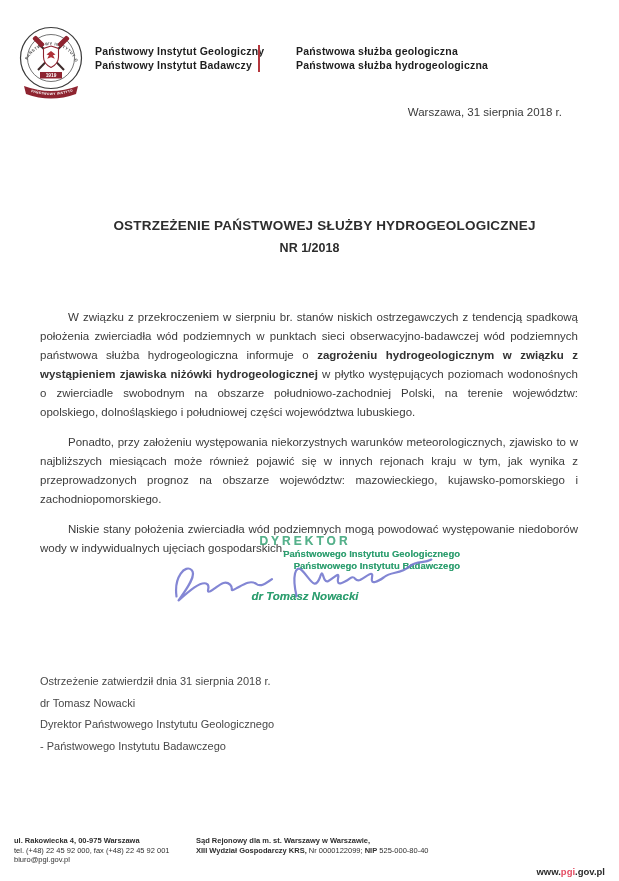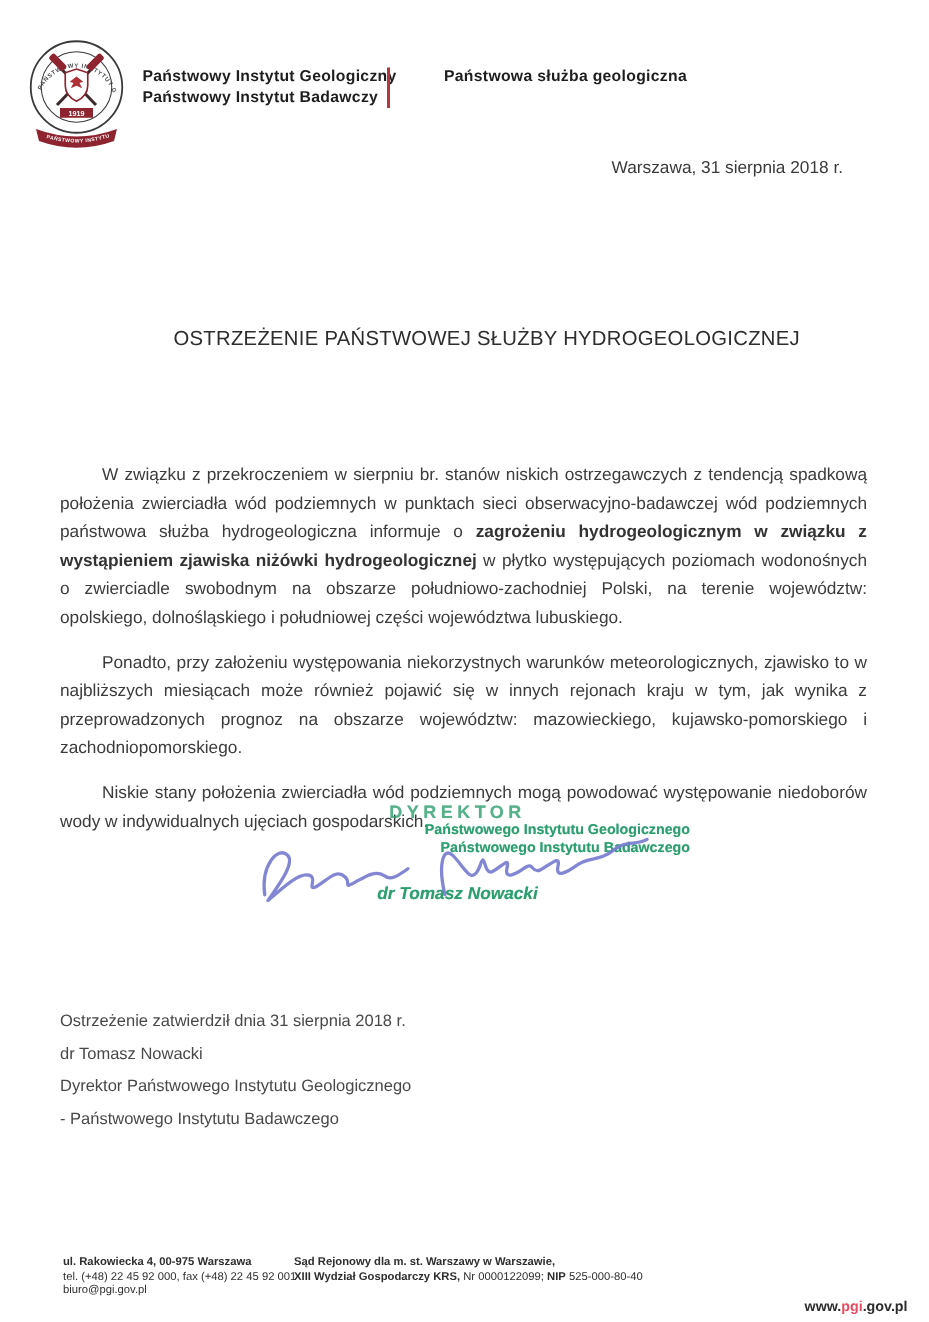--- a/index.html
+++ b/index.html
@@ -11,38 +11,38 @@
   .logo-wrap{position:absolute;left:17px;top:25px;width:68px;height:78px;}
   .org-block{position:absolute;left:95px;top:44px;font-size:10.5px;font-weight:bold;
     line-height:14px;color:#1e1e1e;letter-spacing:0.2px;}
   .header-divider{position:absolute;left:258px;top:45px;width:1.5px;height:27px;background:#b5373d;}
   .service-block{position:absolute;left:296px;top:44px;font-size:10.5px;font-weight:bold;
     line-height:14px;color:#1e1e1e;letter-spacing:0.2px;}
   
   .dateline{position:absolute;right:57px;top:106px;font-size:11.5px;color:#3a3a3a;}
   
   .title-block{position:absolute;left:0;right:0;top:218px;text-align:center;color:#2d2d2d;}
-  .title-line1{font-size:13.5px;font-weight:normal;letter-spacing:0.2px;padding-left:30px;}
+  .title-line1{font-size:13.5px;font-weight:bold;letter-spacing:0.2px;padding-left:30px;}
   .title-line2{font-size:12.5px;font-weight:bold;margin-top:8px;}
   
   .body-text{position:absolute;left:40px;width:538px;top:308px;font-size:11.5px;
     line-height:19px;text-align:justify;color:#3b3b3b;}
   .body-text p{margin:0 0 11px 0;text-indent:28px;}
   .body-text .b{font-weight:bold;color:#333;}
   
   .stamp{position:absolute;left:150px;width:310px;top:534px;text-align:center;
     color:#2d9e6f;text-shadow:0 0 0.5px rgba(45,158,111,.6);}
   .stamp-director{font-size:12px;font-weight:bold;letter-spacing:3px;opacity:.8;}
   .stamp-org{font-size:9.5px;line-height:11.5px;font-weight:bold;text-align:right;}
   .stamp-name{font-size:11.5px;font-style:italic;font-weight:bold;margin-top:19px;}
   .signature-svg{position:absolute;left:18px;top:22px;pointer-events:none;}
   
   .approval{position:absolute;left:40px;top:671px;font-size:11px;line-height:21.5px;color:#484848;}
   
-  .footer-col1{position:absolute;left:14px;top:836px;font-size:7.5px;line-height:9.5px;color:#2e2e2e;margin-left:28px;}
+  .footer-col1{position:absolute;left:14px;top:836px;font-size:7.5px;line-height:9.5px;color:#2e2e2e;}
   .footer-col2{position:absolute;left:196px;top:836px;font-size:7.5px;line-height:9.5px;color:#2e2e2e;}
   .fbold{font-weight:bold;}
   .footer-site{position:absolute;right:14px;top:838px;font-size:9.5px;font-weight:bold;color:#2b2b2b;margin-top:28px;}
 </style>
 </head>
 <body>
 
 <div class="page">
 
   <div class="logo-wrap">
@@ -79,26 +79,28 @@
     </svg>
   </div>
 
   <div class="org-block">
     <div>Państwowy Instytut Geologiczny</div>
     <div>Państwowy Instytut Badawczy</div>
   </div>
   <div class="header-divider"></div>
   <div class="service-block">
     <div>Państwowa służba geologiczna</div>
+    <div>Państwowa służba hydrogeologiczna</div>
   </div>
 
   <div class="dateline">Warszawa, 31 sierpnia 2018 r.</div>
 
   <div class="title-block">
     <div class="title-line1">OSTRZEŻENIE PAŃSTWOWEJ SŁUŻBY HYDROGEOLOGICZNEJ</div>
+    <div class="title-line2">NR 1/2018</div>
   </div>
 
   <div class="body-text">
     <p><span>W związku z przekroczeniem w sierpniu br. stanów niskich ostrzegawczych z tendencją spadkową położenia zwierciadła wód podziemnych w punktach sieci obserwacyjno-badawczej wód podziemnych państwowa służba hydrogeologiczna informuje o </span><span class="b">zagrożeniu hydrogeologicznym w związku z wystąpieniem zjawiska niżówki hydrogeologicznej</span><span> w płytko występujących poziomach wodonośnych o zwierciadle swobodnym na obszarze południowo-zachodniej Polski, na terenie województw: opolskiego, dolnośląskiego i południowej części województwa lubuskiego.</span></p>
     <p>Ponadto, przy założeniu występowania niekorzystnych warunków meteorologicznych, zjawisko to w najbliższych miesiącach może również pojawić się w innych rejonach kraju w tym, jak wynika z przeprowadzonych prognoz na obszarze województw: mazowieckiego, kujawsko-pomorskiego i zachodniopomorskiego.</p>
     <p>Niskie stany położenia zwierciadła wód podziemnych mogą powodować występowanie niedoborów wody w indywidualnych ujęciach gospodarskich.</p>
   </div>
 
   <div class="stamp" style="color: rgb(45, 158, 111);">
     <div class="stamp-director">DYREKTOR</div>

